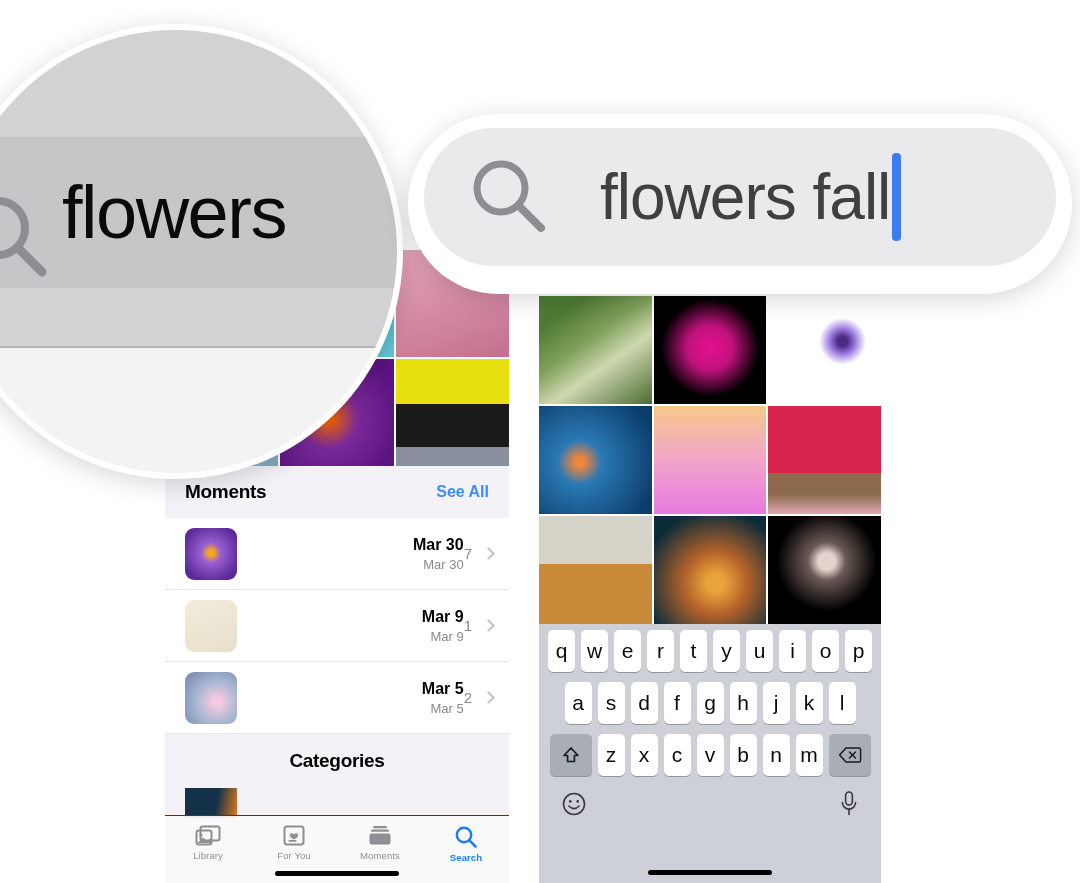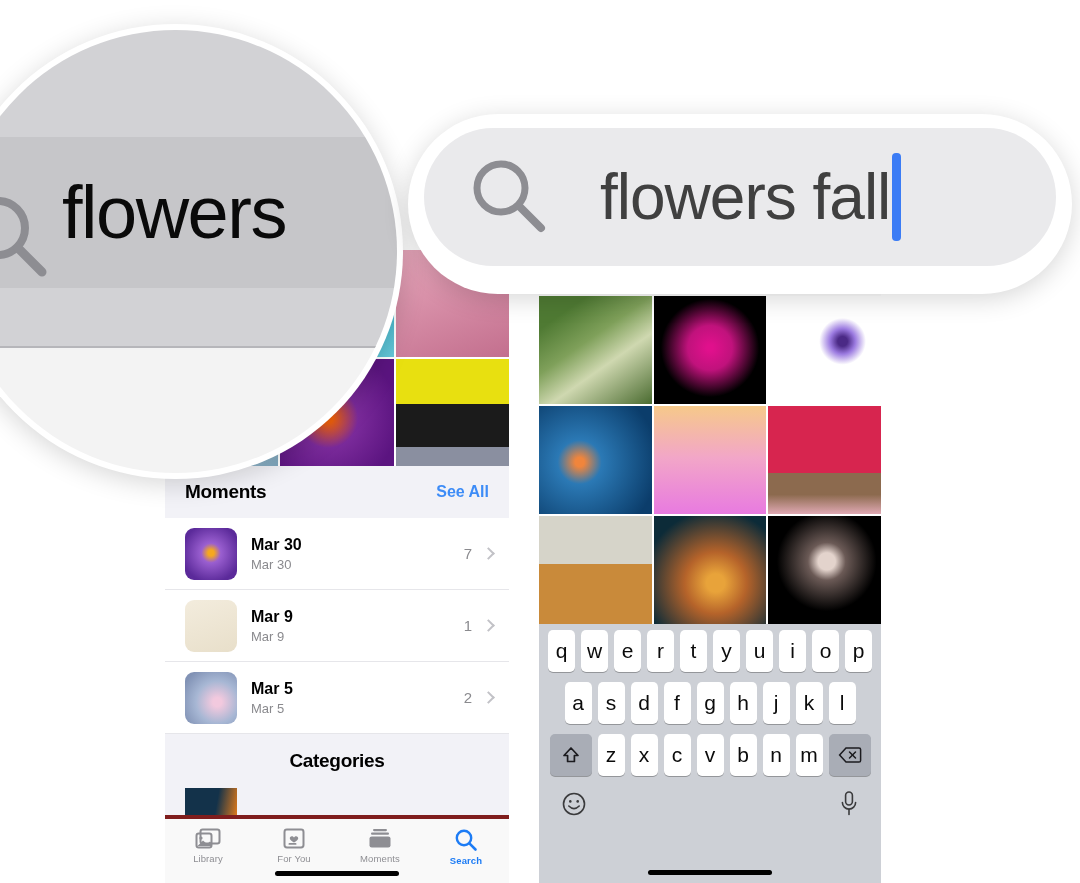--- a/index.html
+++ b/index.html
@@ -31,34 +31,34 @@
   }
   .section-head h2 { font-size:19px; font-weight:bold; color:#000; letter-spacing:-0.3px; }
   .see-all { font-size:16px; color:#3d8cf7; font-weight:700; }
 
   .moment-row {
     display:flex; align-items:center; height:72px;
     padding: 0 16px 0 20px; background:#fff;
     border-bottom:1px solid #e6e6ea;
   }
   .moment-thumb { width:52px; height:52px; border-radius:9px; background-size:cover; background-position:center; flex:0 0 auto;}
-  .moment-text { margin-left:14px; flex:1 1 auto; }
+  .moment-text { flex:1 1 auto;text-align:right; }
   .moment-title { font-size:16px; font-weight:bold; color:#000; line-height:1.2; }
   .moment-sub { font-size:13px; color:#8a8a8e; margin-top:3px; }
   .moment-count { font-size:15px; color:#8a8a8e; margin-right:12px; }
   .chev { width:9px; height:9px; border-right:2px solid #c2c2c7; border-top:2px solid #c2c2c7; transform: rotate(45deg); }
 
   .cat-strip { height:34px; background:#f2f2f7; }
   .cat-thumb { width:52px; height:30px; margin-left:20px; background-size:cover; background-position:center; }
 
   
   #tabbar {
     position:absolute; left:0; bottom:0; width:344px; height:68px;
     background: rgba(249,249,249,0.94);
-    border-top:4px solid #7f1d1d;
+    border-top:1px solid #7f1d1d;
     display:flex; align-items:flex-start; padding-top:9px;
   }
   .tab { flex:1 1 0; display:flex; flex-direction:column; align-items:center; gap:3px; }
   .tab-label { font-size:9.5px; color:#8e8e93; letter-spacing:0.1px; }
   .tab.active .tab-label { color:#1d7cf5; font-weight:bold; }
   .tab svg { display:block; }
   .home-ind { position:absolute; bottom:7px; left:50%; transform:translateX(-50%); width:124px; height:5px; background:#000; border-radius:3px; }
 
   
   #phone-right {

